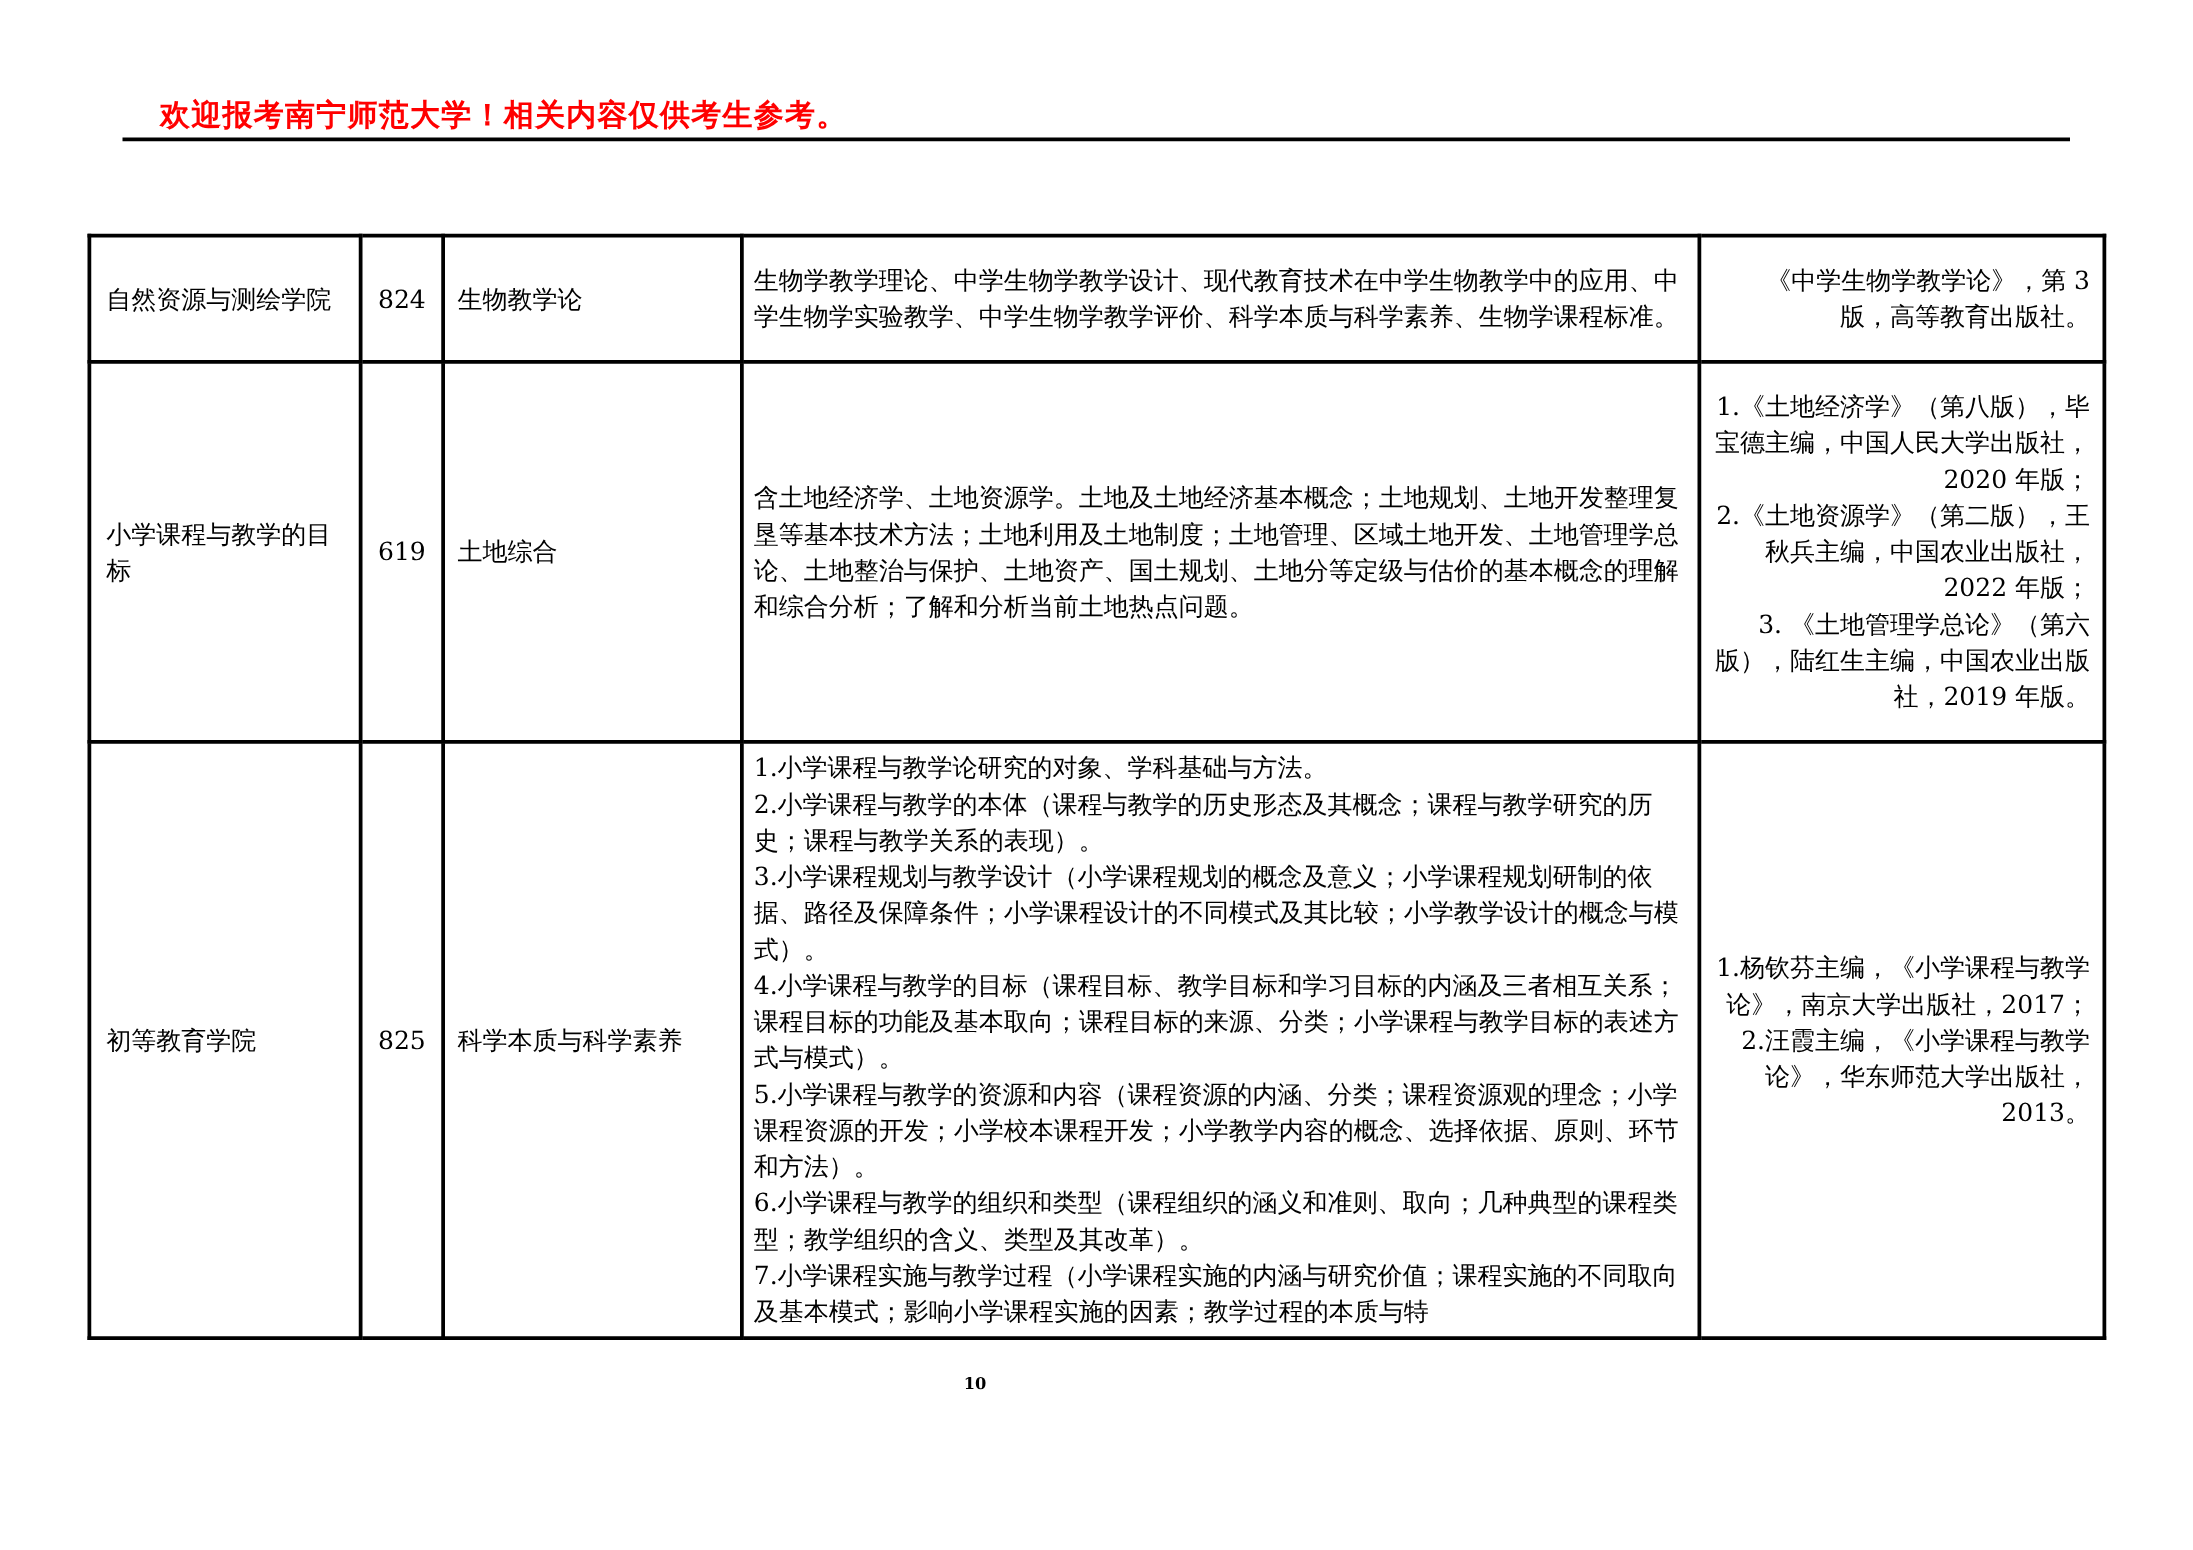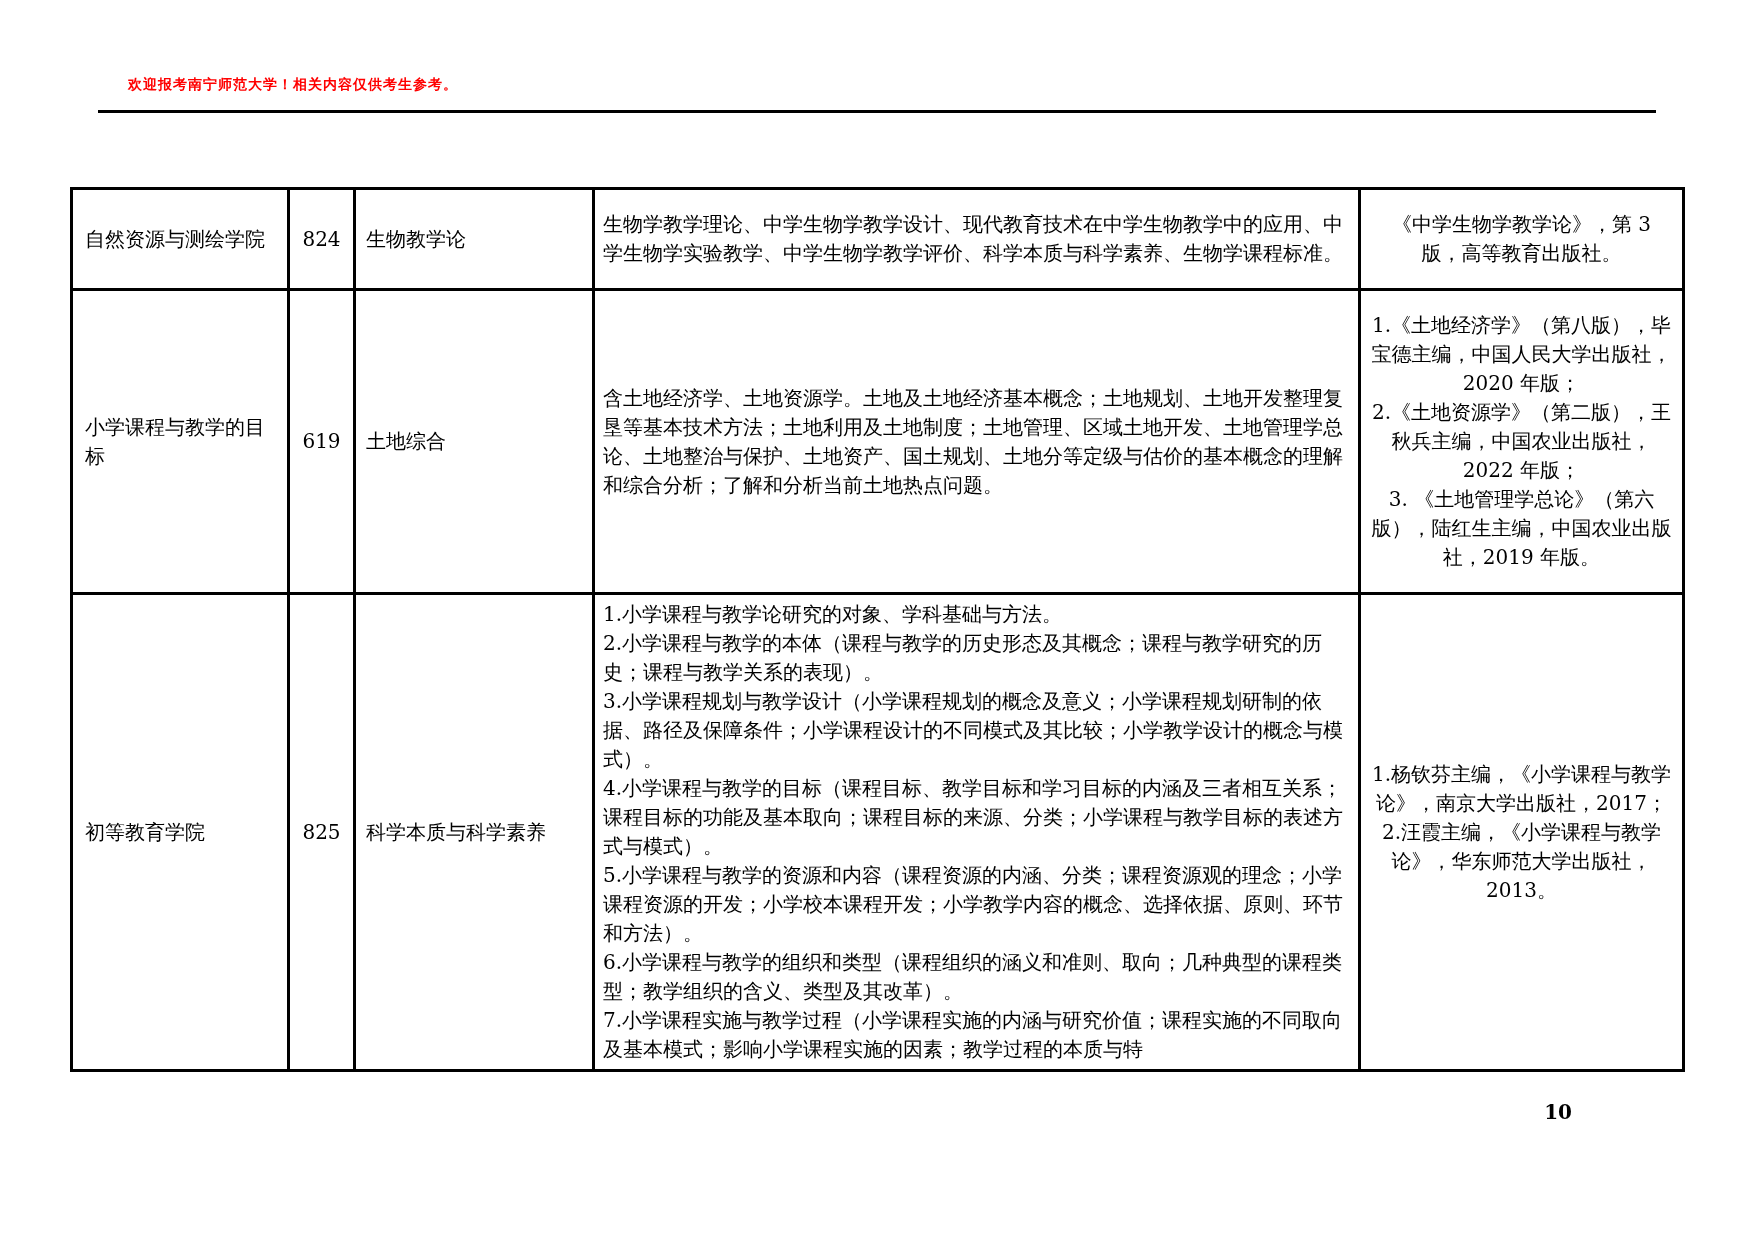--- a/index.html
+++ b/index.html
@@ -13,21 +13,21 @@
     height: 1240px;
     background: #ffffff;
     font-family: "DejaVu Serif", "Liberation Serif", serif;
     color: #000000;
     overflow: hidden;
   }
   #notice {
     position: absolute;
     left: 128px;
     top: 76px;
-    font-size: 14px;
+    font-size: 24px;
     font-weight: bold;
     letter-spacing: 1px;
     white-space: nowrap;
   }
   #rule {
     position: absolute;
     left: 98px;
     top: 110px;
     width: 1558px;
     height: 3px;
@@ -45,31 +45,31 @@
   }
   table.exam td {
     border: 3px solid #000000;
     vertical-align: middle;
     overflow: hidden;
   }
   td.c1 { text-align: left;  padding: 2px 6px 2px 12px; }
   td.c2 { text-align: center; padding: 2px 2px; }
   td.c3 { text-align: left;  padding: 2px 2px 2px 10px; }
   td.c4 { text-align: left;  padding: 2px 8px; white-space: pre-line; }
-  td.c5 { text-align: center;  padding: 20px 10px; white-space: pre-line; }
+  td.c5 { text-align: right;  padding: 20px 10px; white-space: pre-line; }
   tr.r1 { height: 91px; }
   tr.r2 { height: 270px; }
   tr.r3 { height: 477px; }
   #pageno {
     position: absolute;
-    left: 12px;
+    left: 0;
     top: 1100px;
     width: 1560px;
-    text-align: right;
-    font-size: 20px;
+    text-align: center;
+    font-size: 13px;
     font-weight: bold;
   }
 </style>
 </head>
 <body>
 
 <div id="page">
 
   <div id="notice" style="color: rgb(255, 0, 0);">欢迎报考南宁师范大学！相关内容仅供考生参考。</div>
 

